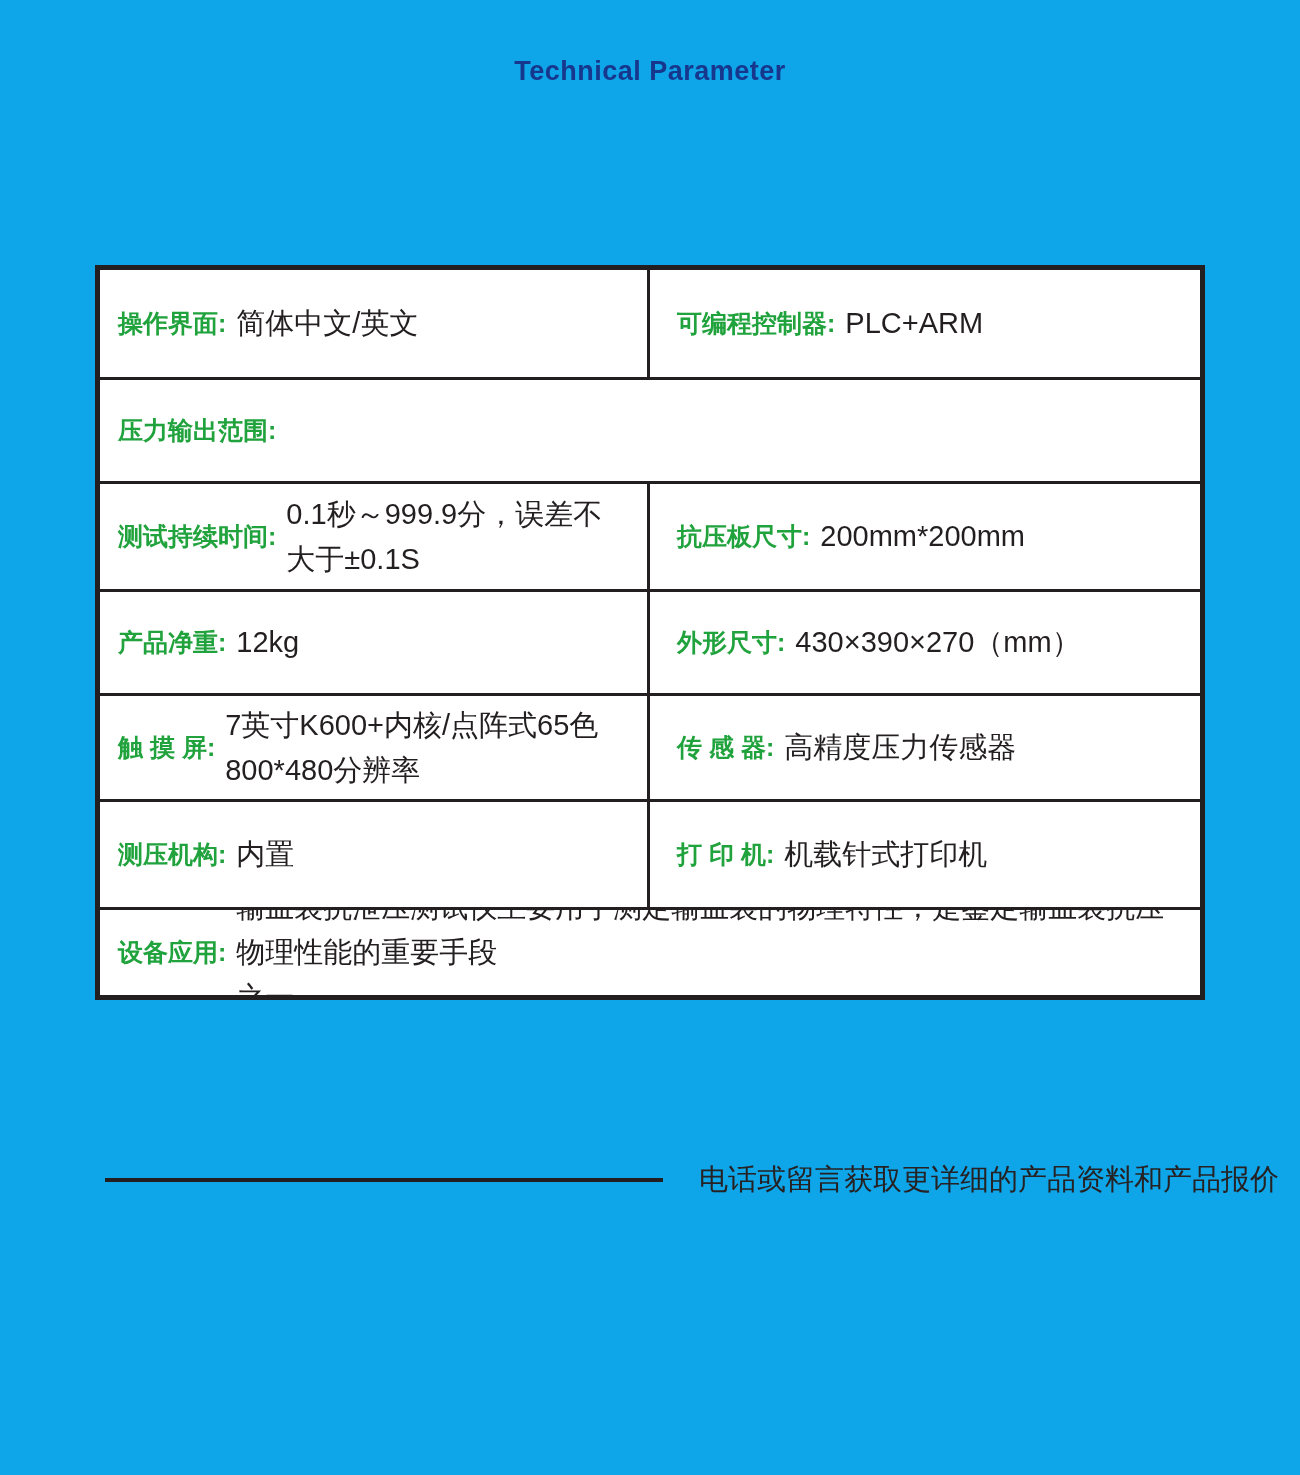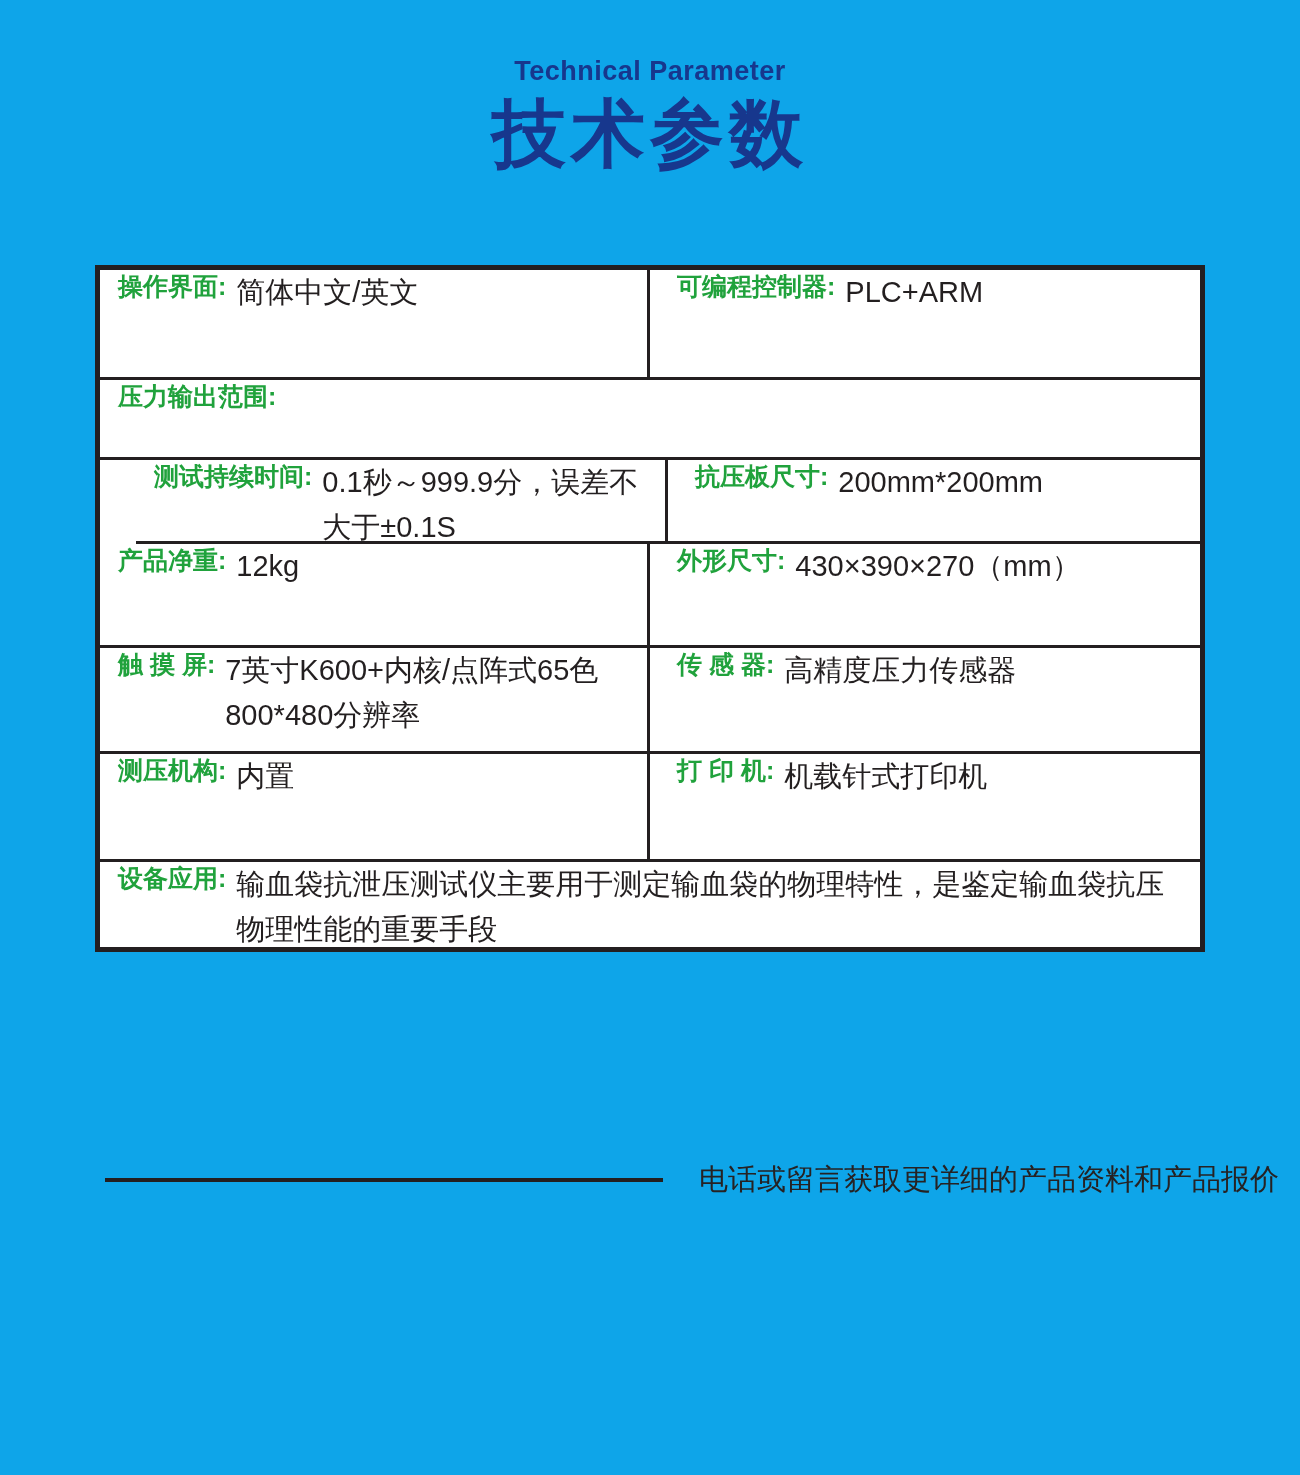--- a/index.html
+++ b/index.html
@@ -48,31 +48,31 @@
   }
   .t-row {
     display: grid;
     grid-template-columns: 1fr 1fr;
     border-bottom: 3px solid #231F20;
   }
   .t-row.full { grid-template-columns: 1fr; }
   .t-row:last-child { border-bottom: none; }
 
   .t-row:nth-child(1) { height: 110px; }
-  .t-row:nth-child(2) { height: 80px; }
-  .t-row:nth-child(3) { height: 84px; margin-left: 36px; }
+  .t-row:nth-child(2) { height: 104px; }
+  .t-row:nth-child(3) { height: 108px; }
   .t-row:nth-child(4) { height: 104px; }
   .t-row:nth-child(5) { height: 106px; }
   .t-row:nth-child(6) { height: 108px; }
   .t-row:nth-child(7) { height: 85px; }
   .t-row:nth-child(8) { height: 97px;  }
 
   .cell {
     display: flex;
-    align-items: flex-start;
+    align-items: center;
     padding-left: 18px;
     padding-right: 24px;
     border-right: 3px solid #231F20;
     overflow: hidden;
   }
   .cell:last-child { border-right: none; }
   .t-row.full .cell { border-right: none; }
   .t-row .cell + .cell { padding-left: 27px; }
 
   .label {
@@ -111,21 +111,20 @@
     white-space: nowrap;
   }
 </style>
 </head>
 <body>
 
 <div class="page">
 
   <div class="header">
     <div class="subtitle">Technical Parameter</div>
-    <h1 class="title">技术参数</h1>
   </div>
 
   <div class="param-table">
 
     <div class="t-row">
       <div class="cell">
         <span class="label">操作界面:</span>
         <span class="value">简体中文/英文</span>
       </div>
       <div class="cell">

